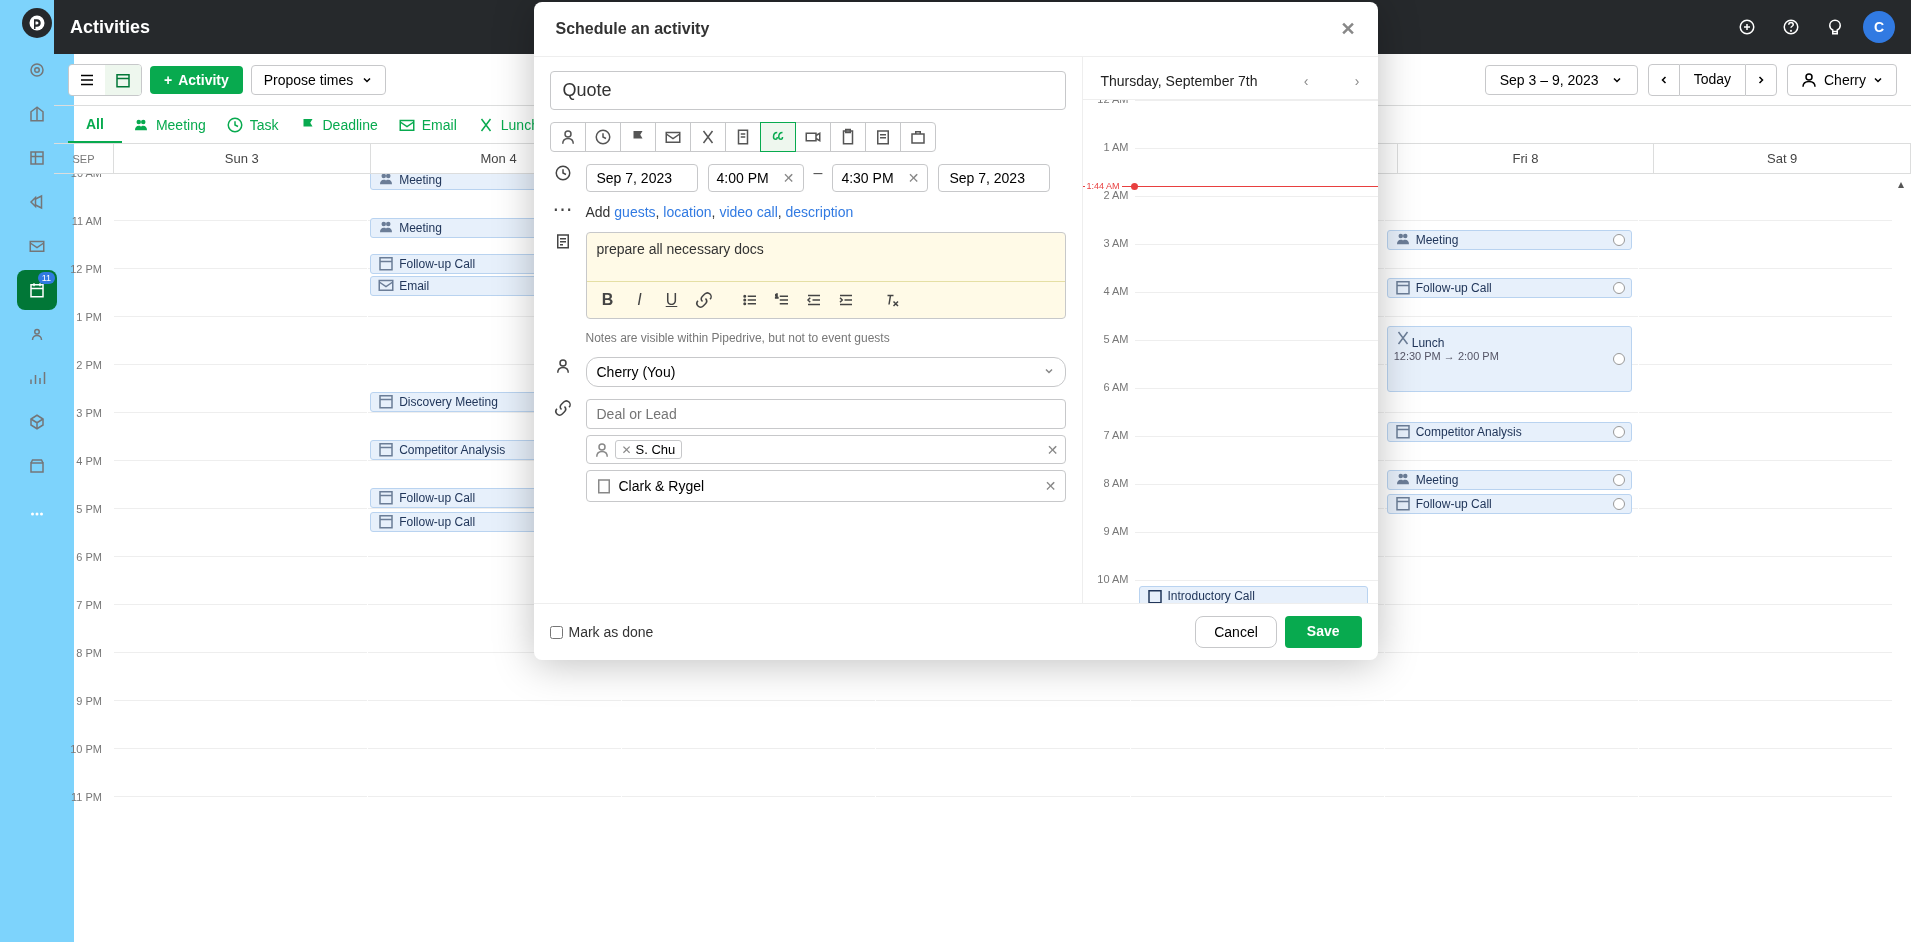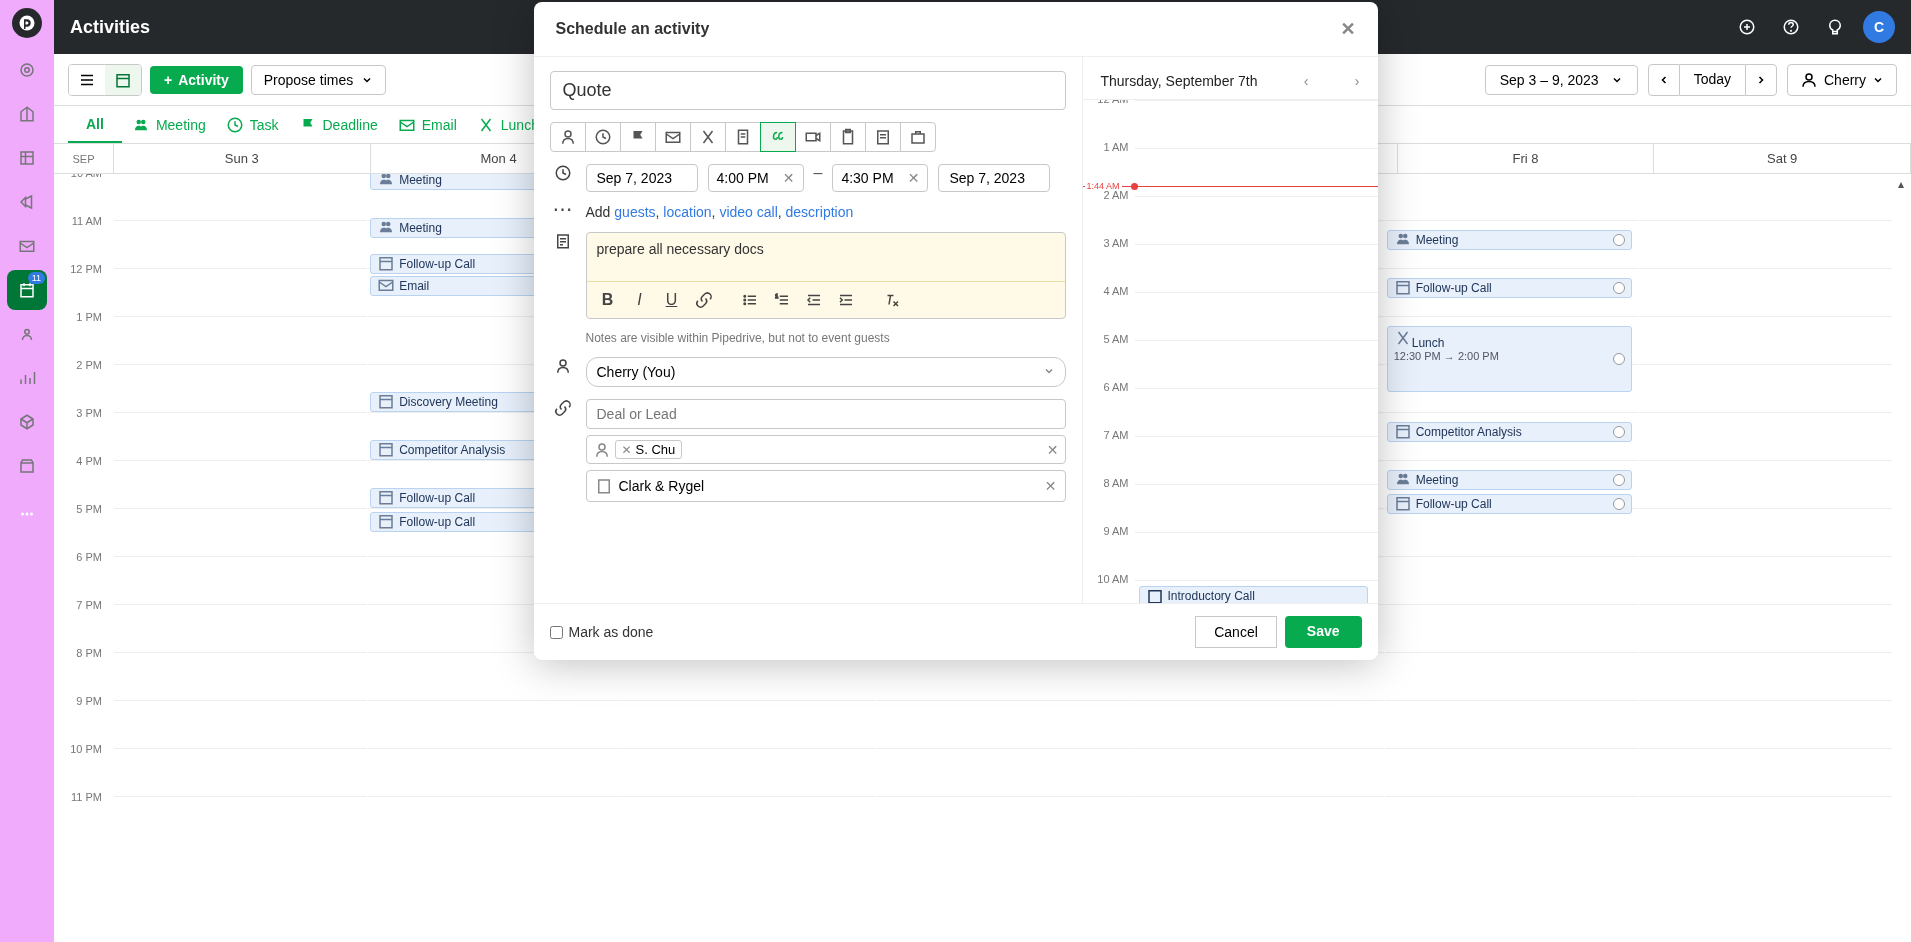--- a/index.html
+++ b/index.html
@@ -1,19 +1,19 @@
 <!DOCTYPE html>
 <html><head>
   <meta charset="utf-8">
   <style>
     * { margin: 0; padding: 0; box-sizing: border-box; font-family: -apple-system, BlinkMacSystemFont, 'Segoe UI', sans-serif; }
     body { background: #fff; overflow: hidden; width: 1911px; height: 942px; }
     
     
-    .app-sidebar { position: fixed; left: 0; top: 0; width: 54px; height: 100%; background: #f0abfc; display: flex; flex-direction: column; align-items: center; padding-top: 8px; gap: 4px; }
+    .app-sidebar { position: fixed; left: 0; top: 0; width: 74px; height: 100%; background: #7dd3fc; display: flex; flex-direction: column; align-items: center; padding-top: 8px; gap: 4px; }
     .sb-logo { width: 30px; height: 30px; border-radius: 50%; background: #26292c; color: #fff; display: flex; align-items: center; justify-content: center; margin-bottom: 8px; }
     .sb-item { width: 40px; height: 40px; display: flex; align-items: center; justify-content: center; color: #747678; border-radius: 8px; position: relative; }
     .sb-item.active { background: #017737; color: #fff; }
     .sb-badge { position: absolute; top: 2px; right: 2px; background: #317ae2; color: #fff; font-size: 9px; padding: 1px 4px; border-radius: 8px; }
     .sb-more { color: #fff; margin-top: 4px; }
     
     
     .topbar { position: fixed; top: 0; left: 54px; right: 0; height: 54px; background: #26292c; display: flex; align-items: center; padding: 0 16px; color: #fff; }
     .topbar-title { font-size: 18px; font-weight: 600; }
     .topbar-right { margin-left: auto; display: flex; align-items: center; gap: 12px; }
@@ -109,21 +109,21 @@
     .mini-cal { flex: 1; overflow-y: auto; position: relative; padding: 0 0 0 52px; border-top: 1px solid #eee; }
     .mini-slot { height: 48px; border-top: 1px solid #eee; position: relative; }
     .mini-now { position: absolute; left: 0; right: 0; font-size: 9px; color: #e83f3f; height: 0; border-top: 1px solid #e83f3f; }
     .mini-now-label { position: absolute; left: 2px; top: -6px; background:#fff; padding:0 2px; font-size: 9px; color:#e83f3f; }
     .mini-now::before { content:''; position:absolute; left:48px; top:-4px; width:7px; height:7px; background:#e83f3f; border-radius:50%; }
     .mini-event { position: absolute; left: 56px; right: 10px; top: 486px; height: 20px; background: #e7f0fb; border: 1px solid #b9d3f0; border-radius: 3px; padding: 1px 6px; font-size: 12px; color: #21365a; display: flex; align-items: center; gap: 4px; }
     
     .modal-foot { padding: 12px 16px; display: flex; align-items: center; gap: 8px; border-top: 1px solid #eee; }
     .mark-done { display: flex; align-items: center; gap: 6px; font-size: 14px; color: #333; }
     .foot-right { margin-left: auto; display: flex; gap: 8px; }
-    .cancel-btn { border: 1px solid #c7c8ca; border-radius: 0; padding: 7px 18px; font-size: 14px; background: #fff; }
+    .cancel-btn { border: 1px solid #c7c8ca; border-radius: 8px; padding: 7px 18px; font-size: 14px; background: #fff; }
     .save-btn { border-radius: 4px; padding: 7px 22px; font-size: 14px; background: #08aa4f; color: #fff; font-weight: 600; }
     
     svg { width: 18px; height: 18px; }
     .caret-svg { width: 12px; height: 12px; }
     .form-group { display: flex; flex-direction: column; gap: 6px; }
   </style>
 </head>
 <body>
 
 <div class="app-sidebar">

